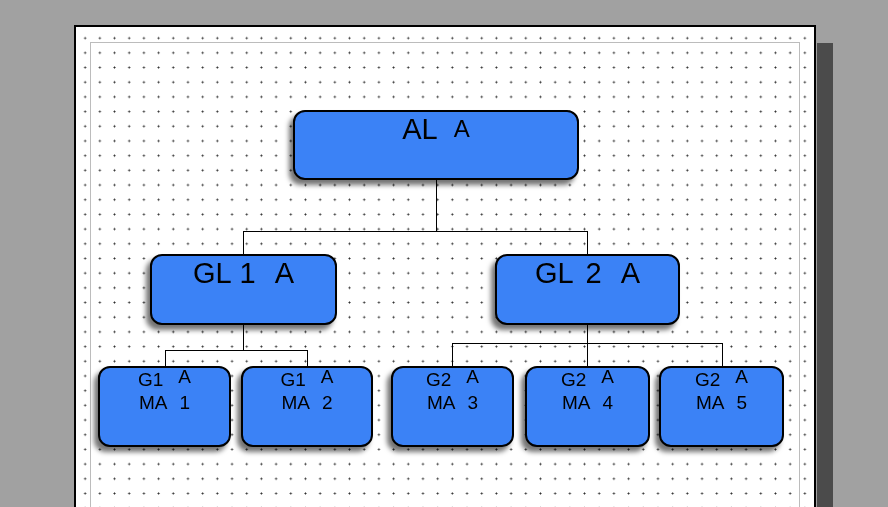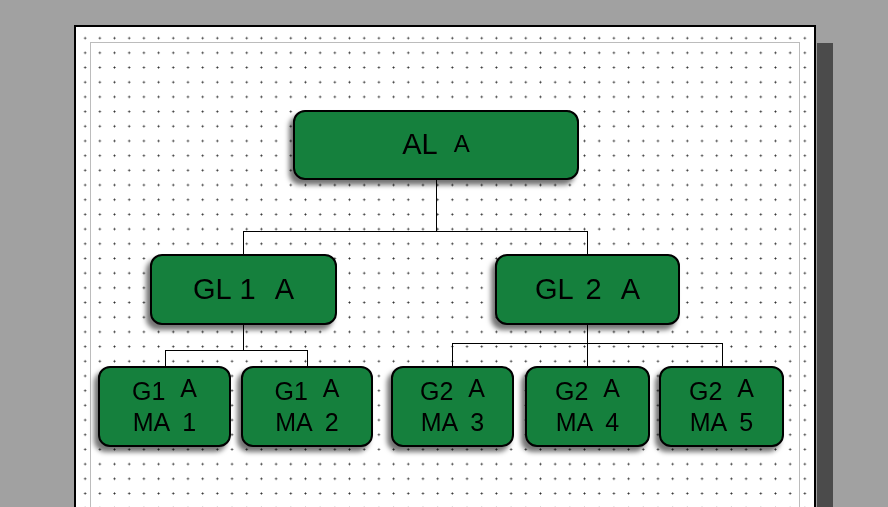--- a/index.html
+++ b/index.html
@@ -26,29 +26,29 @@
   }
   .page-shadow {
     position:absolute; left:817px; top:43px; width:16px; height:464px;
     background:#4b4b4b;
   }
   
   .edge { position:absolute; background:#000; }
   
   .node {
     position:absolute; box-sizing:border-box;
-    background:#15803d; border:2px solid #000; border-radius:12px;
+    background:#3b82f6; border:2px solid #000; border-radius:12px;
     box-shadow:-4px 5px 5px rgba(0,0,0,0.55);
-    display:flex; flex-direction:column; align-items:center; justify-content:center;
+    display:flex; flex-direction:column; align-items:center; justify-content:flex-start;
     cursor:default;
   }
   .nline { display:flex; align-items:baseline; white-space:pre; line-height:1.22; }
   .t29 { font-size:29px; }
   .t24 { font-size:24px; }
-  .t25 { font-size:25px; }
+  .t25 { font-size:19px; }
   .sfx-al  { margin-left:16px; position:relative; top:-2px; }
   .num-gl  { margin-left:8px; }
   .num-gl2 { margin-left:12px; }
   .sfx-gl  { margin-left:19px; }
   .sfx-ma  { margin-left:15px; position:relative; top:-3px; }
   .num-ma  { margin-left:12px; }
 </style>
 </head>
 <body>
 

